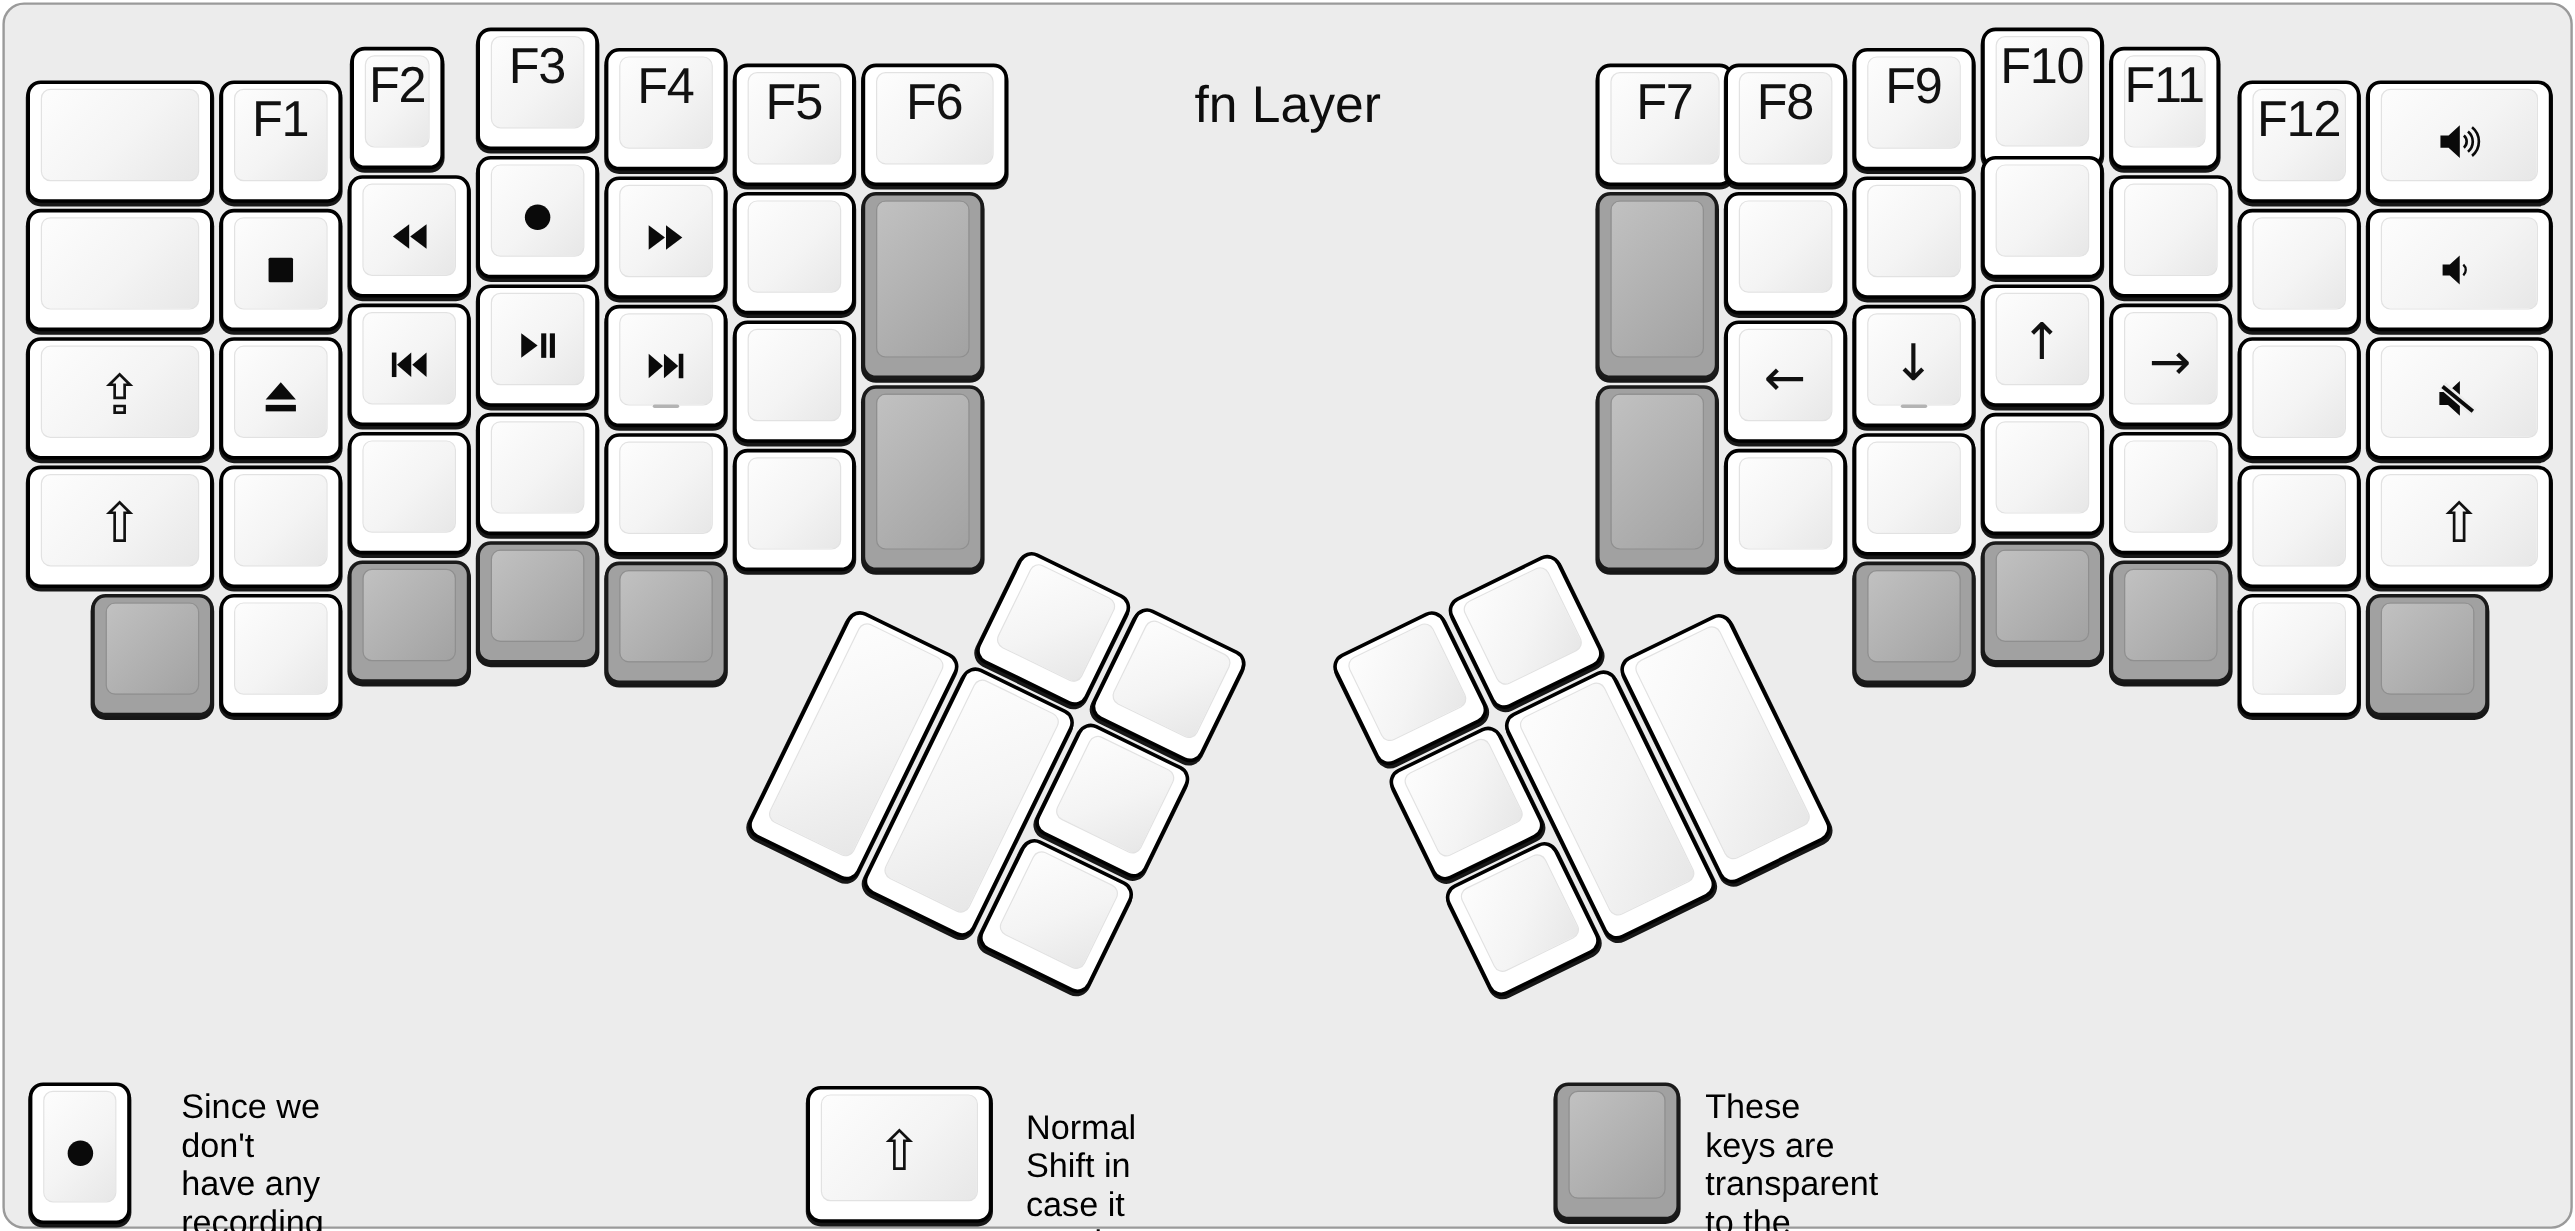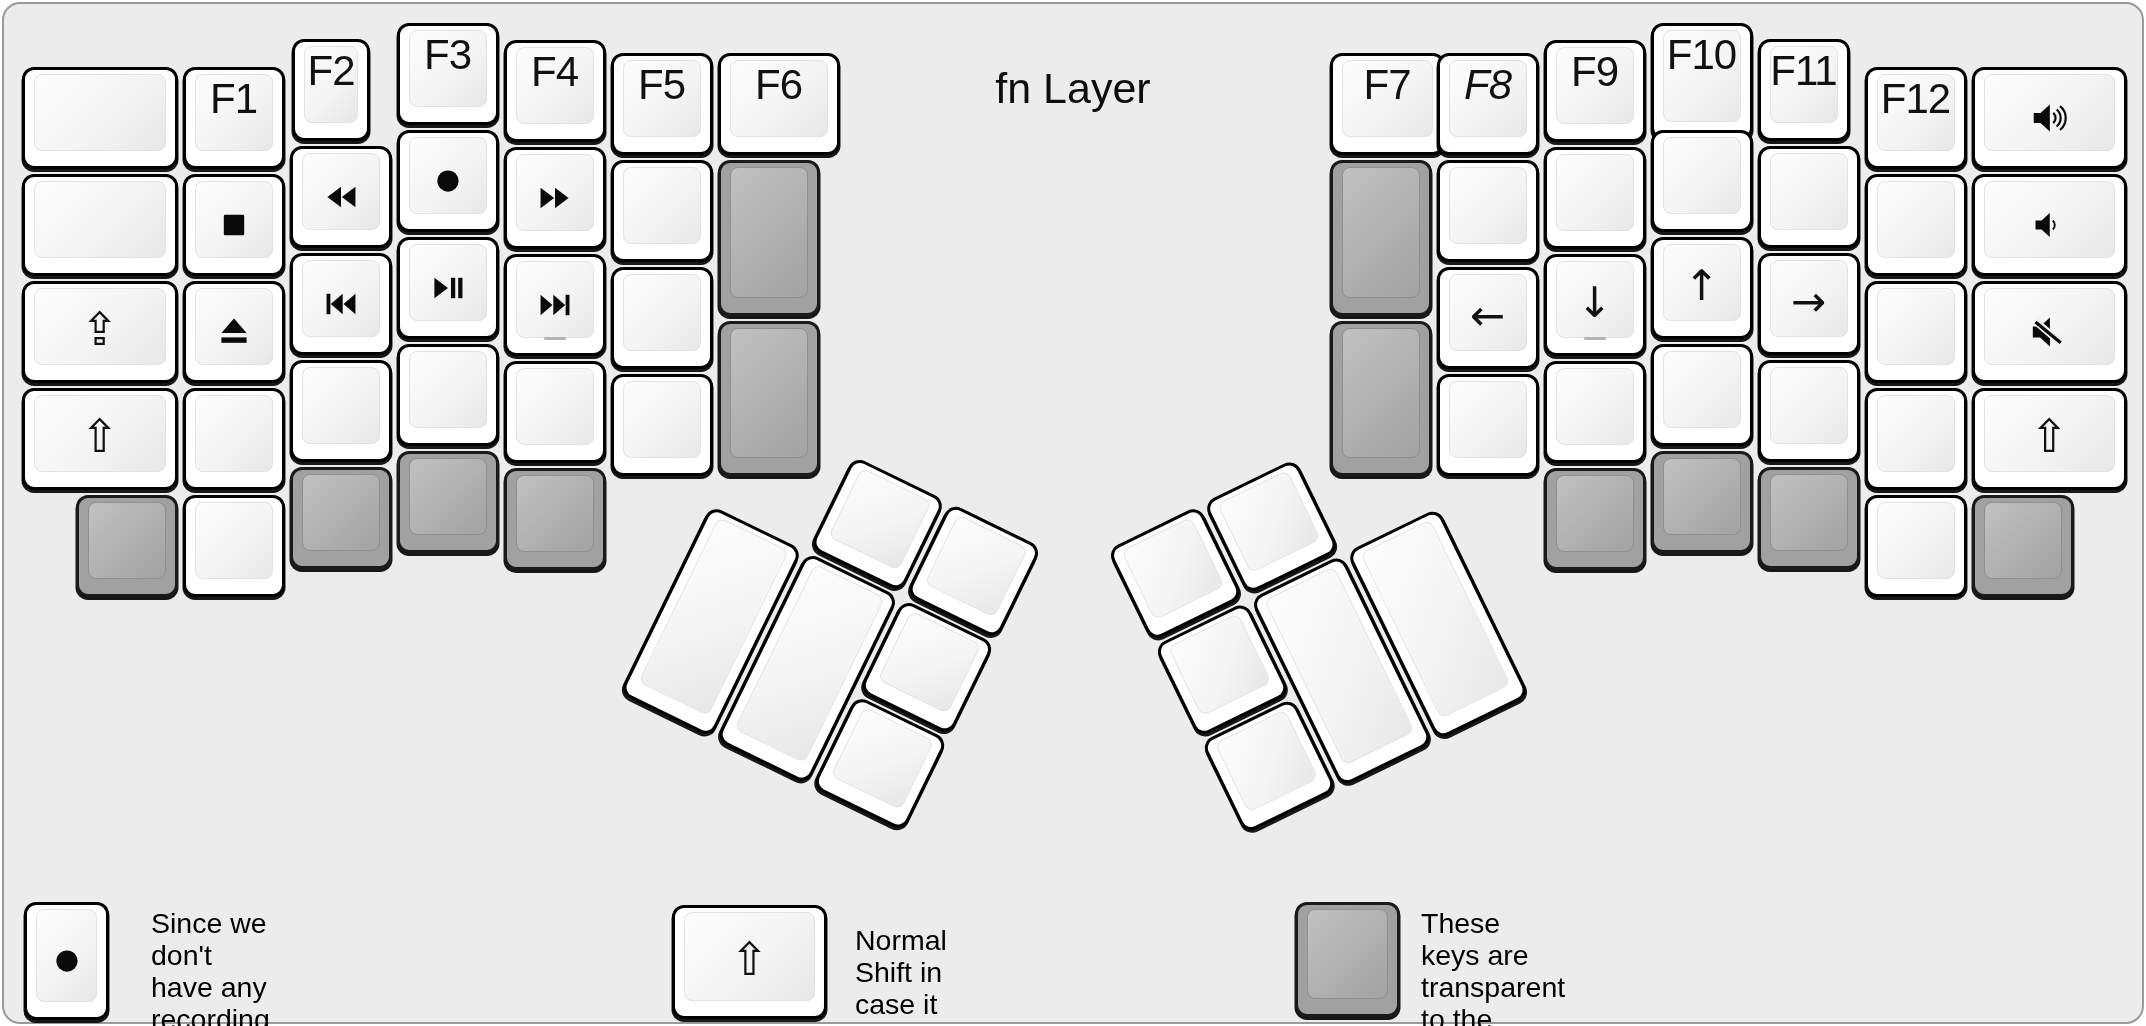--- a/index.html
+++ b/index.html
@@ -178,21 +178,21 @@
       <div class="key" style="left: 1325.5px; top: 49px; width: 115px; height: 102px;">
         <div class="cap"></div>
         <div class="lbl fkey">F7</div>
       </div>
       <div class="key gray" style="left: 1325.5px; top: 156px; width: 102px; height: 155.5px;">
         <div class="cap"></div>
       </div>
       <div class="key gray" style="left: 1325.5px; top: 316.5px; width: 102px; height: 155.5px;">
         <div class="cap"></div>
       </div>
-      <div class="key" style="left: 1432.5px; top: 49px; width: 102px; height: 102px; font-style: italic;">
+      <div class="key" style="left: 1432.5px; top: 49px; width: 102px; height: 102px;">
         <div class="cap"></div>
         <div class="lbl fkey">F8</div>
       </div>
       <div class="key" style="left: 1432.5px; top: 156px; width: 102px; height: 102px;">
         <div class="cap"></div>
       </div>
       <div class="key" style="left: 1432.5px; top: 263px; width: 102px; height: 102px;">
         <div class="cap"></div>
         <div class="lbl glyph arrow">←</div>
       </div>

